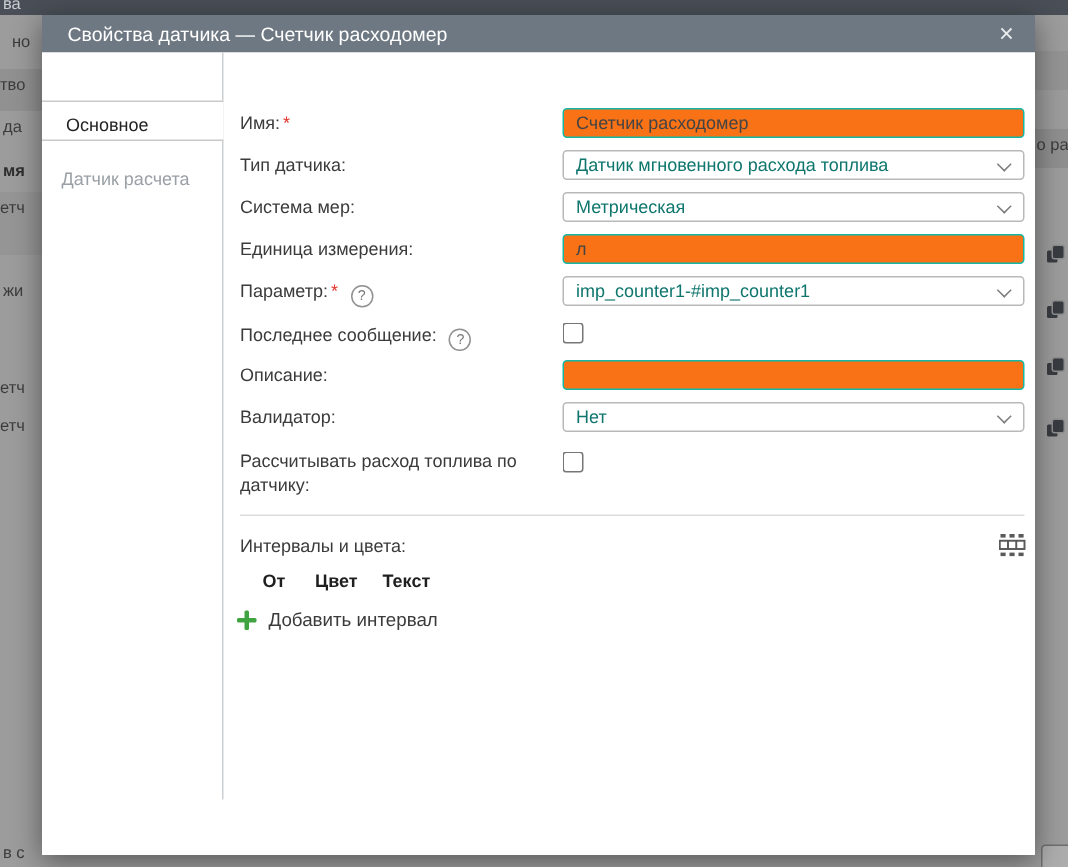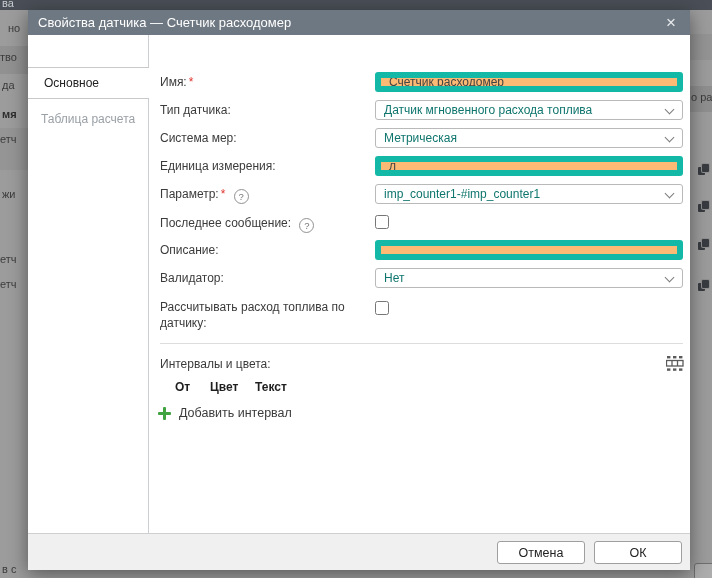--- a/index.html
+++ b/index.html
@@ -15,37 +15,37 @@
   .copy-icon{position:absolute;width:11px;height:11px;}
   .copy-icon i{position:absolute;display:block;background:#383c41;width:7px;height:8px;border-radius:1px;}
   .copy-icon i.b{left:0;bottom:0;}
   .copy-icon i.f{right:0;top:0;box-shadow:0 0 0 1px #8f8f8f;}
   .bg-btn{position:absolute;left:694px;top:563px;width:26px;height:16px;background:#adadad;border:1px solid #6f6f6f;border-radius:3px;}
 
   
   .modal{position:absolute;left:28px;top:10px;width:662px;height:560px;background:#fff;
          box-shadow:0 4px 18px rgba(0,0,0,.45);}
   .titlebar{position:absolute;left:0;top:0;right:0;height:25px;background:#6e7882;}
-  .titlebar .t{position:absolute;left:10px;top:0;line-height:25px;font-size:13px;color:#fff;}
+  .titlebar .t{position:absolute;left:17px;top:0;line-height:25px;font-size:13px;color:#fff;}
   .close-btn{position:absolute;right:9px;top:0;width:20px;height:25px;line-height:24px;text-align:center;
              font-size:17px;color:#e8eaec;cursor:pointer;background:none;border:none;padding:0;}
   .body{position:absolute;left:0;top:25px;right:0;bottom:37px;background:#fff;}
   .content-pane{position:absolute;left:120px;top:0;right:0;bottom:0;border-left:1px solid #cccfd2;}
-  .tab-active{position:absolute;left:0;top:32px;width:121px;height:32px;background:#fff;z-index:3;
+  .tab-active{position:absolute;left:0;top:32px;width:121px;height:27px;background:#fff;z-index:3;
               border-top:1px solid #c9c9c9;border-bottom:1px solid #c9c9c9;
               font-size:12px;color:#222;line-height:30px;padding-left:16px;box-sizing:border-box;cursor:default;}
   .tab-inactive{position:absolute;left:13px;top:77px;font-size:12px;color:#9aa0a6;cursor:pointer;}
 
   
   .lbl{position:absolute;left:132px;width:215px;font-size:12px;color:#3b3b3b;line-height:20px;}
   .lbl .req{color:#e0352b;margin-left:2px;}
   .help-icon{display:inline-block;width:13px;height:13px;border:1px solid #919191;border-radius:50%;
              margin-left:5px;text-align:center;line-height:13px;font-size:9.5px;color:#777;vertical-align:-2px;cursor:pointer;}
   .ctl{position:absolute;left:347px;width:308px;height:20px;box-sizing:border-box;}
-  .txt{border:6px solid #14b8a6;border-radius:3px;background:#fdba74;font-size:12px;color:#444;
+  .txt{border:1px solid #14b8a6;border-radius:3px;background:#f97316;font-size:12px;color:#444;
        padding:0 8px;font-family:"Liberation Sans","DejaVu Sans",sans-serif;outline:none;}
   .sel{border:1px solid #b9b9b9;border-radius:3px;background:#fff;font-size:12px;color:#0f766e;
        padding:0 22px 0 8px;line-height:18px;cursor:pointer;position:absolute;overflow:hidden;white-space:nowrap;}
   .chev{position:absolute;right:9px;top:5px;width:6px;height:6px;border-right:1.5px solid #7d7d7d;
         border-bottom:1.5px solid #7d7d7d;transform:rotate(45deg);}
   .chk{position:absolute;left:347px;width:14px;height:14px;margin:0;accent-color:#fff;cursor:pointer;}
 
   .divider{position:absolute;left:132px;right:7px;height:0;border-top:1px solid #ddd;}
   .sec-label{position:absolute;left:132px;font-size:12px;color:#3b3b3b;}
   .grid-icon{position:absolute;left:638px;top:321px;width:19px;height:15px;cursor:pointer;}
@@ -113,21 +113,21 @@
 
     <div class="titlebar">
       <span class="t">Свойства датчика — Счетчик расходомер</span>
       <button class="close-btn">×</button>
     </div>
 
     <div class="body">
       <div class="content-pane"></div>
 
       <div class="tab-active">Основное</div>
-      <div class="tab-inactive">Таблица расчета</div>
+      <div class="tab-inactive">Датчик расчета</div>
 
       <div class="lbl" style="top:37px;">
         <span>Имя:</span><span class="req">*</span>
       </div>
       <input class="ctl txt" style="top: 37px;" type="text" value="Счетчик расходомер">
 
       <div class="lbl" style="top:65px;">Тип датчика:</div>
       <div class="ctl sel" style="top:65px;">
         <span>Датчик мгновенного расхода топлива</span>
         <i class="chev"></i>
@@ -190,19 +190,15 @@
 
       <div class="add-row">
         <span class="plus-icon">
             <i class="h"></i>
             <i class="v"></i>
           </span>
         <span class="al">Добавить интервал</span>
       </div>
     </div>
 
-    <div class="footer">
-      <button class="btn cancel">Отмена</button>
-      <button class="btn ok">ОК</button>
-    </div>
 
   </div>
 </div>
 
 </body></html>

